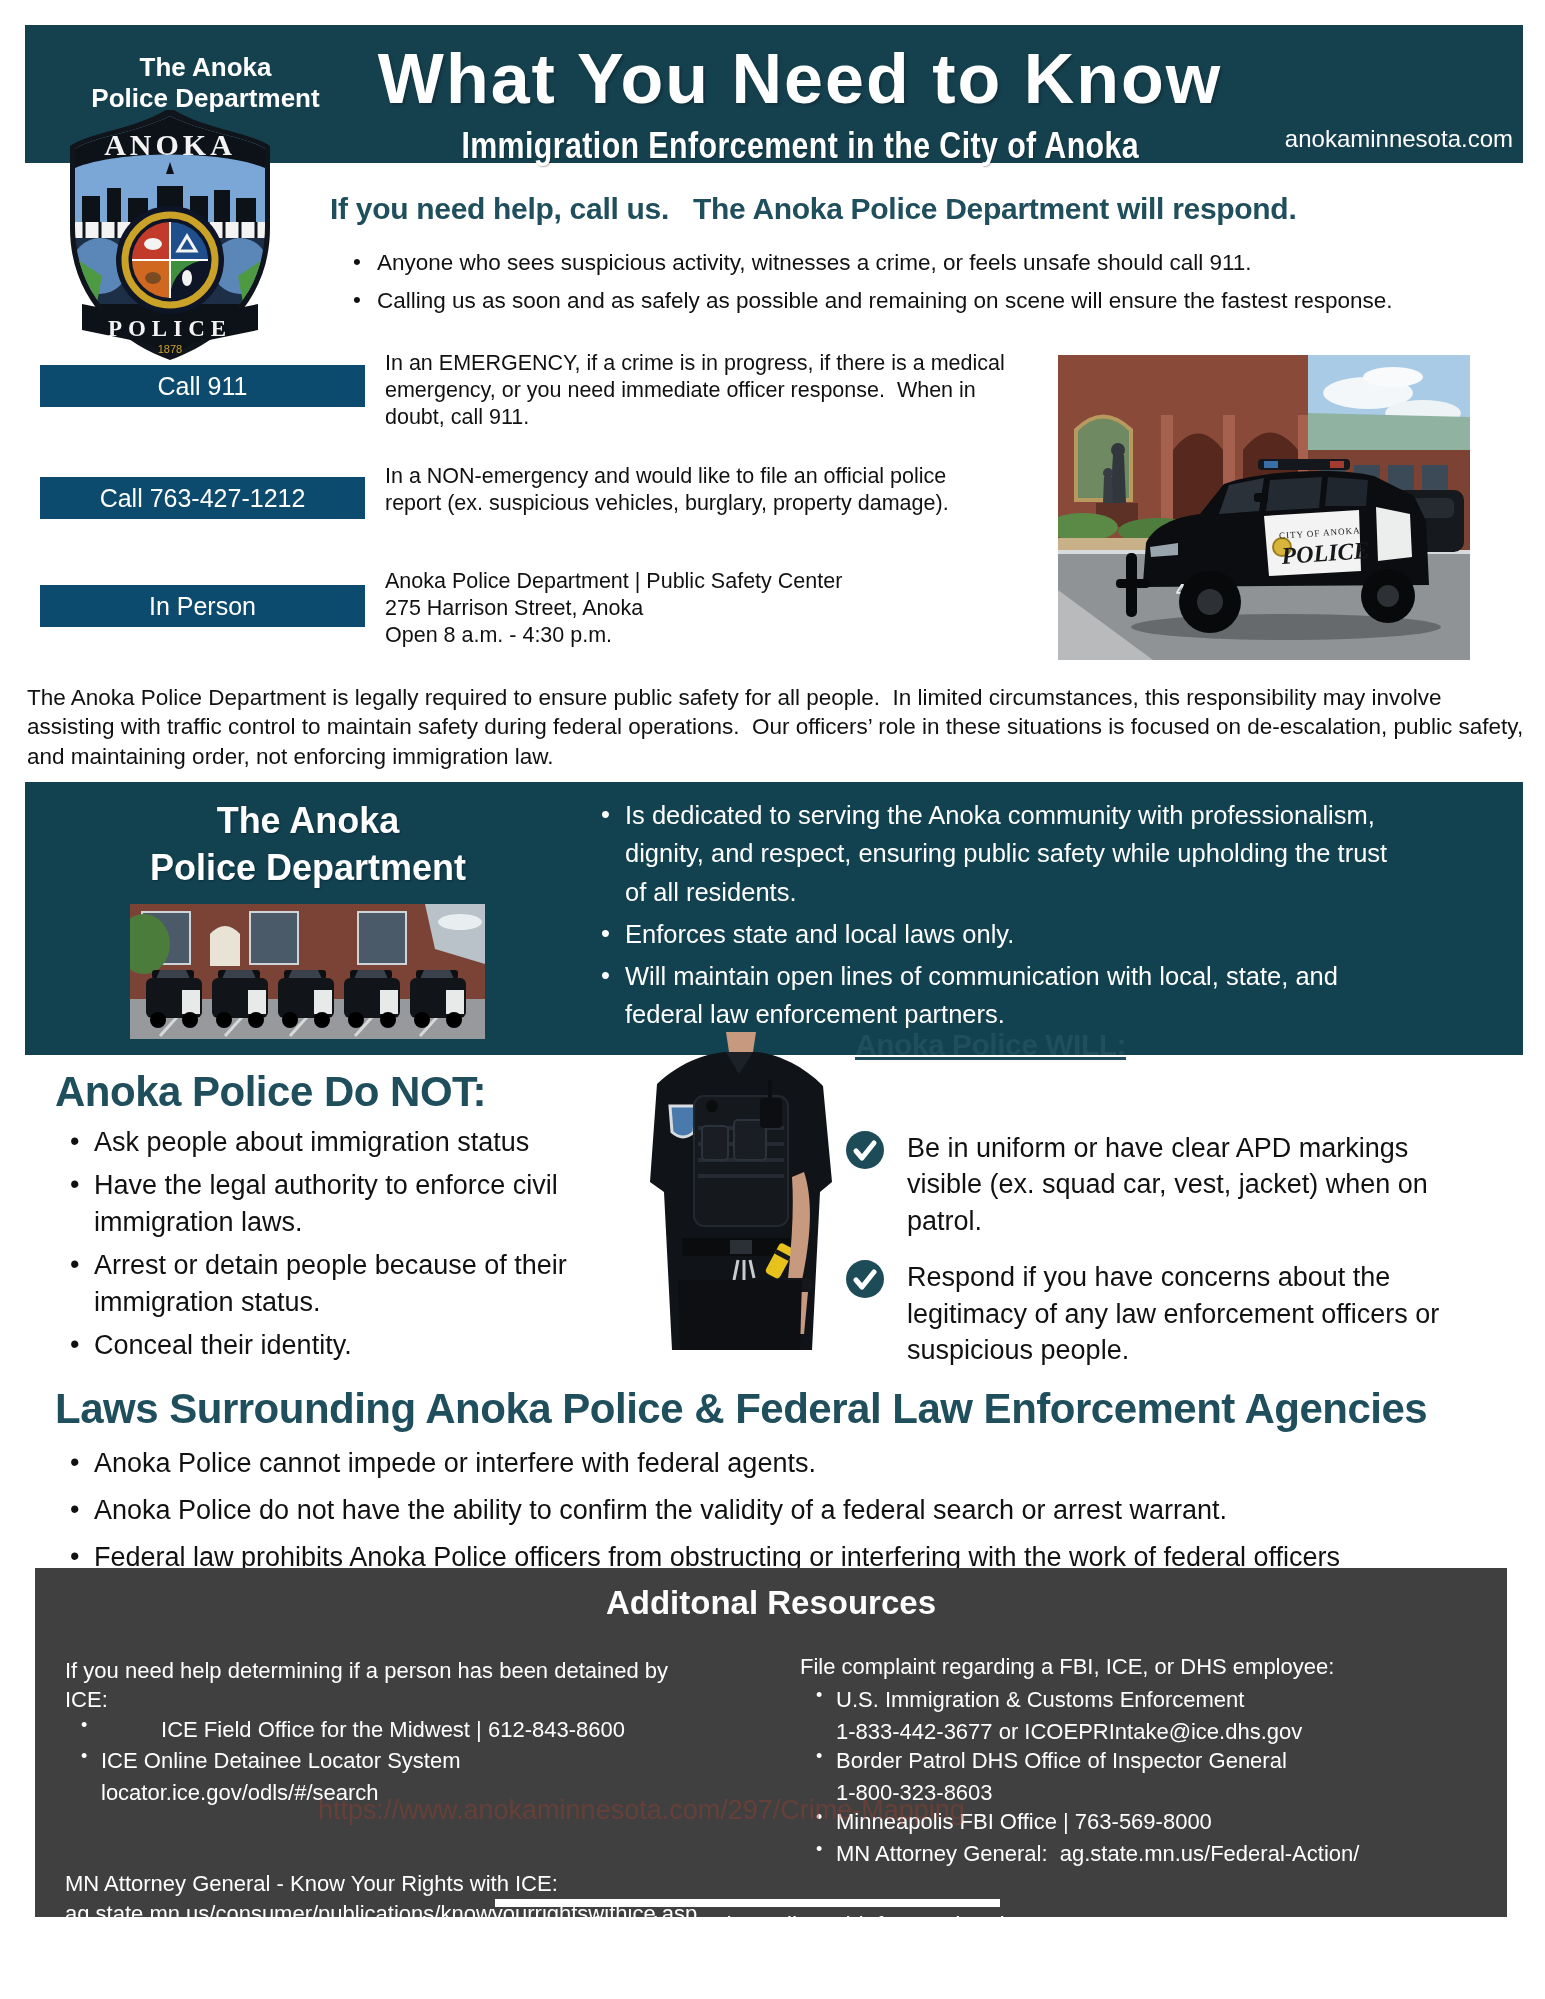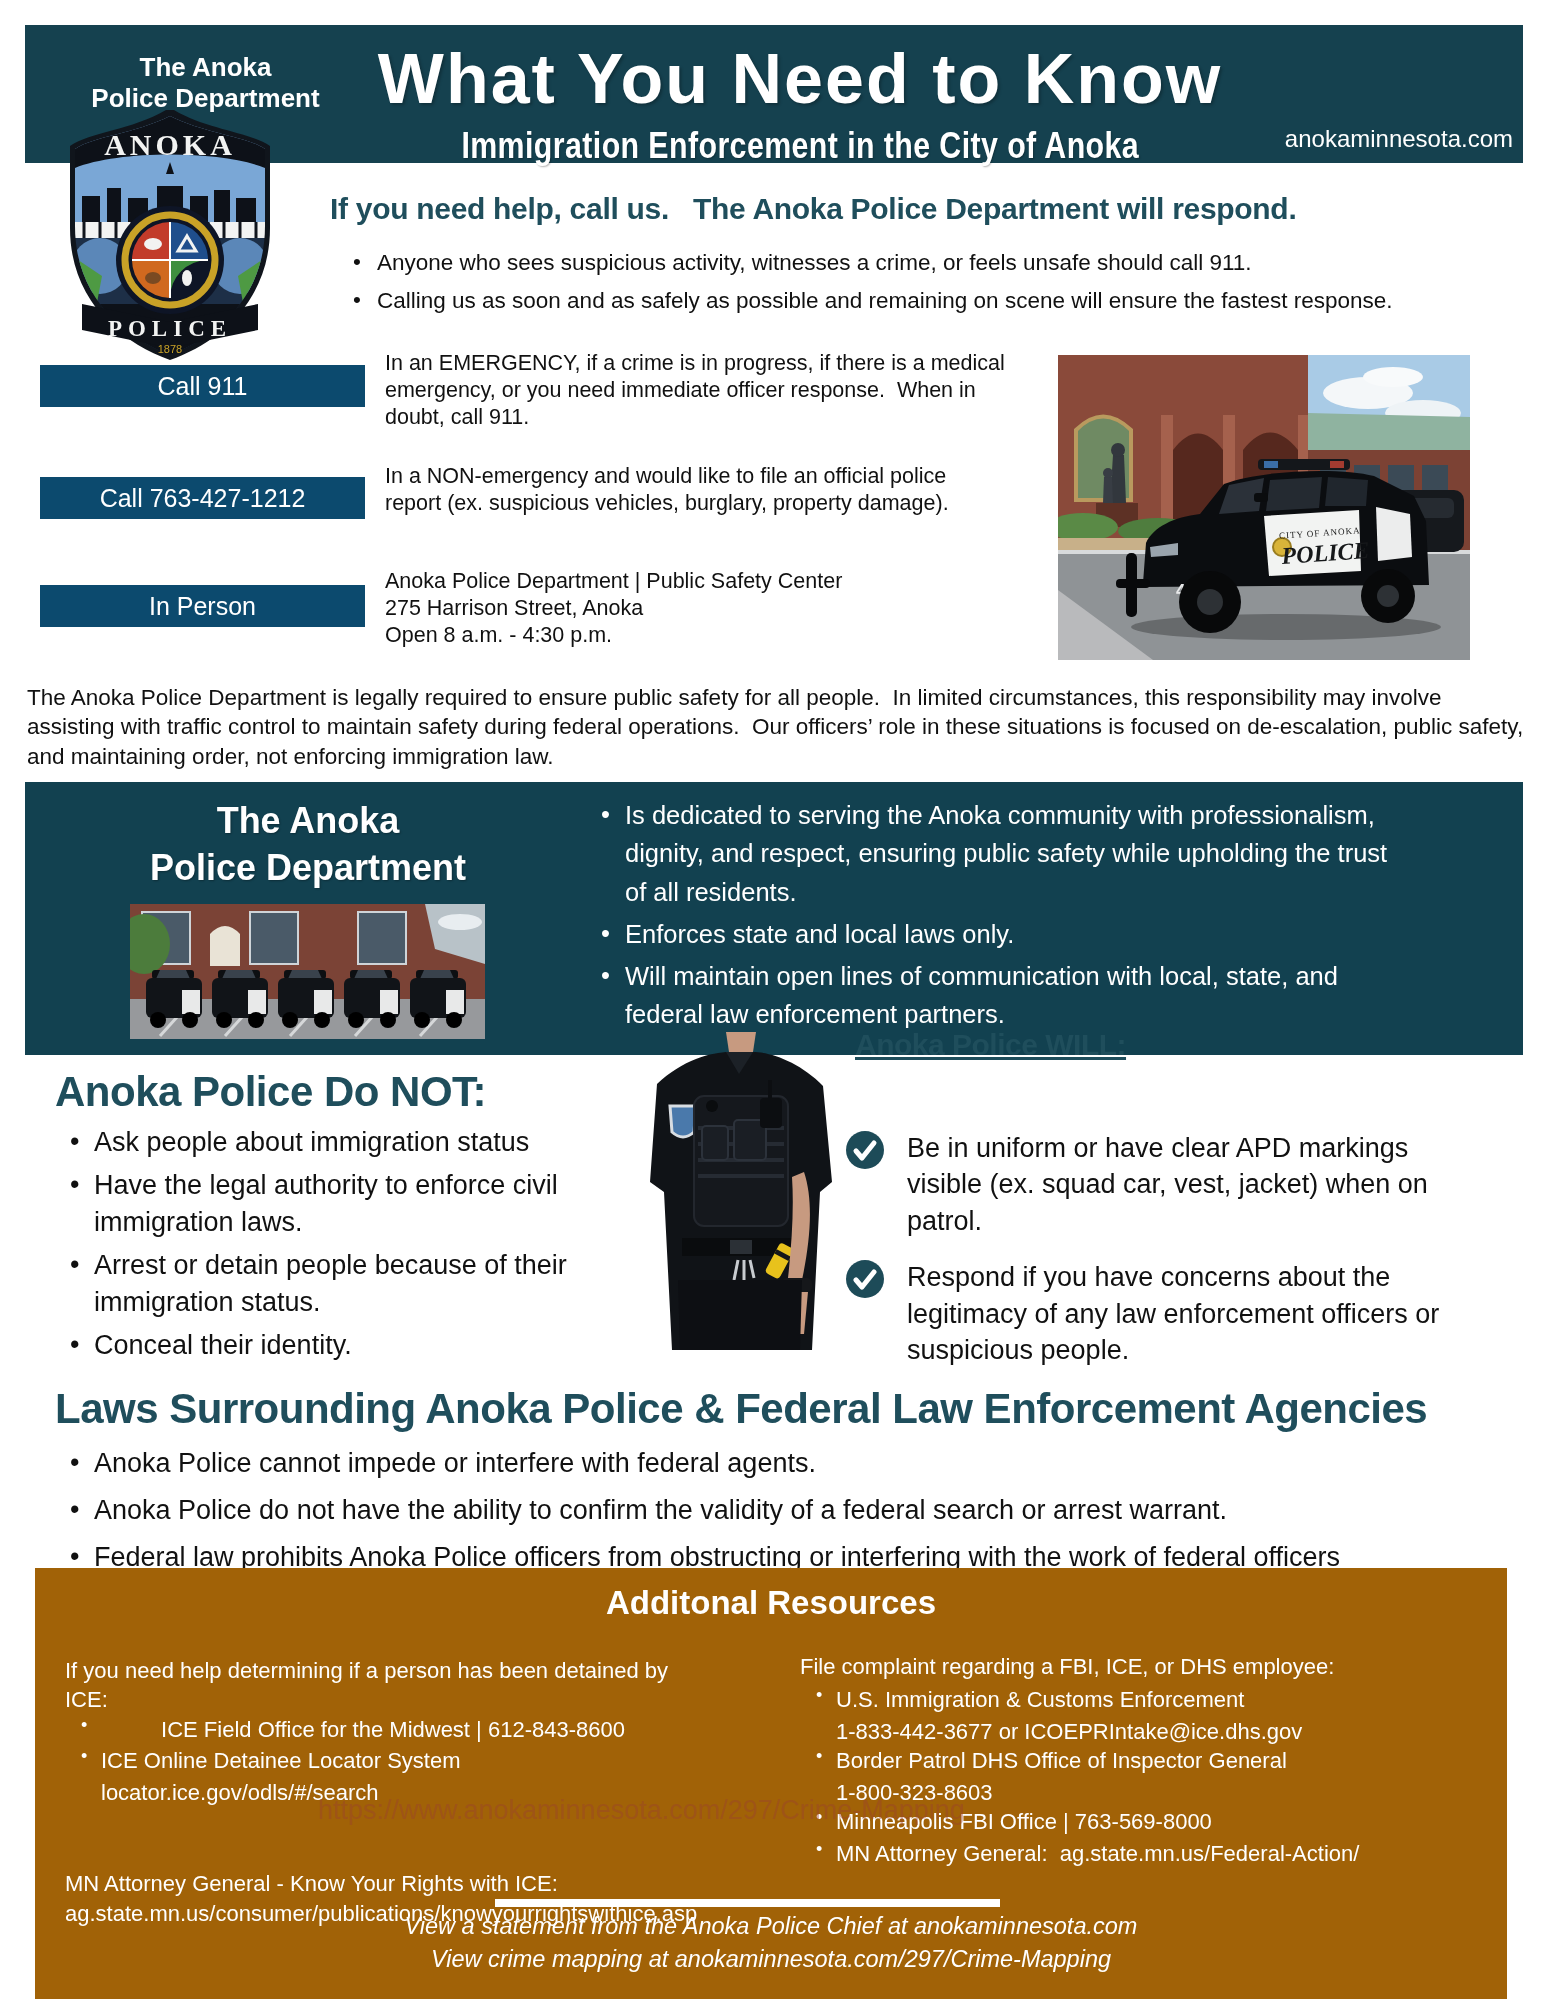--- a/index.html
+++ b/index.html
@@ -29,21 +29,21 @@
   .midhead{left:33px;top:16px;width:500px;text-align:center;font-size:36px;font-weight:bold;color:#fff;line-height:1.3;text-shadow:1px 1px 2px rgba(0,0,0,.3);}
   .midbullets{left:568px;top:14px;width:800px;color:#fff;font-size:25.5px;line-height:1.5;}
   .midbullets .blt{margin-bottom:4px;}
   .secHead{font-weight:bold;letter-spacing:-0.5px;color:#1f4e5c;}
   .donotList{left:62px;top:1124px;width:596px;font-size:27px;line-height:1.35;}
   .donotList .blt{margin-bottom:7px;}
   .willItem{display:flex;gap:22px;margin-bottom:20px;}
   .willItem .txt{font-size:27px;line-height:1.35;width:560px;}
   .lawsList{left:62px;top:1445px;width:1330px;font-size:27px;line-height:1.4;}
   .lawsList .blt{margin-bottom:9px;}
-  .resSec{left:35px;top:1568px;width:1472px;height:431px;background:#a16207;color:#fff;}
+  .resSec{left:35px;top:1568px;width:1472px;height:349px;background:#404040;color:#fff;}
   .resTitle{left:0;top:16px;width:1472px;text-align:center;font-size:33px;font-weight:bold;}
   .resCol{font-size:22px;line-height:1.34;}
   .watermark{left:318px;top:1795px;font-size:27px;color:rgba(155,64,46,0.42);white-space:nowrap;z-index:5;}
   .divbar{left:460px;top:331px;width:505px;height:8px;background:#fff;}
   .footLine{left:0;width:1472px;text-align:center;font-style:italic;font-size:23.5px;color:#fff;}
   svg{display:block;}
 </style>
 </head>
 <body>
 

